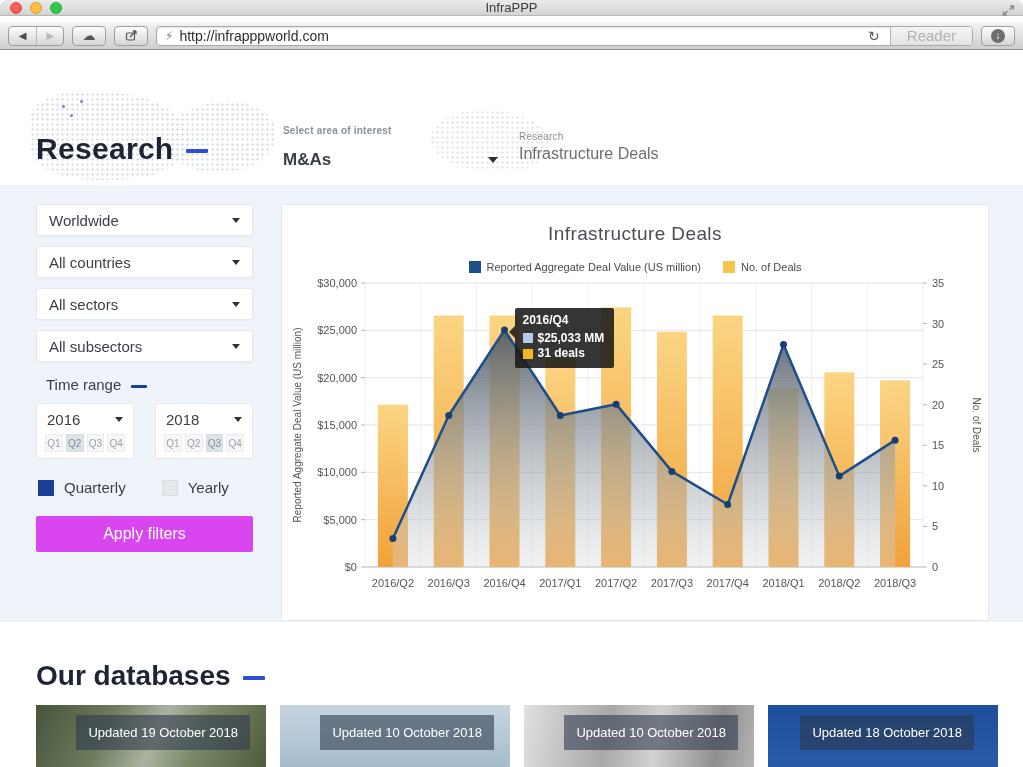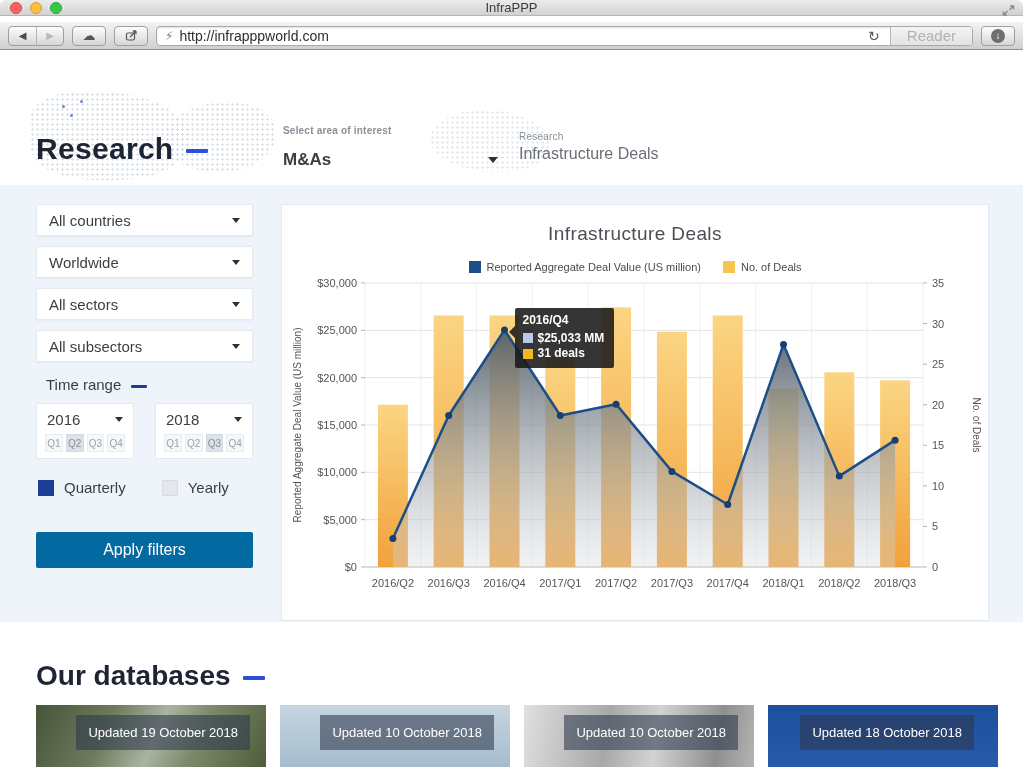--- a/index.html
+++ b/index.html
@@ -82,21 +82,21 @@
     font-size:15px; color:#3a3f45; padding:2px 2px 6px 2px; }
   .year-head .caret { border-top-width:5px; border-left-width:4px; border-right-width:4px; }
   .qrow { display:flex; gap:3px; }
   .q-cell { flex:1; height:18px; font-size:10px; color:#9aa2ab; background:#f5f7f9;
     border:1px solid #e9edf0; display:flex; align-items:center; justify-content:center; }
   .q-cell.sel { background:#dde2e7; color:#868f99; border-color:#d4dadf; }
   .check-row { display:flex; gap:36px; margin:20px 0 0 2px; }
   .check { display:flex; align-items:center; gap:10px; font-size:15px; color:#3a3f45; }
   .box { width:16px; height:16px; background:#e4e8ec; border:1px solid #d7dce1; }
   .box.checked { background:#1b3f94; border-color:#1b3f94; }
-  .apply-btn { margin-top:36px; width:217px; height:36px; background:#0369a1; color:#fff;
+  .apply-btn { margin-top:20px; width:217px; height:36px; background:#d946ef; color:#fff;
     font-size:16px; display:flex; align-items:center; justify-content:center; border-radius:2px; }
 
   
   .chart-panel { position:absolute; left:282px; top:20px; width:706px; height:415px;
     background:#fff; box-shadow:0 0 0 1px rgba(190,205,215,.25); }
   .chart-title { text-align:center; margin-top:18px; font-size:19px; color:#4a4f55;
     letter-spacing:.4px; }
   .legend { display:flex; justify-content:center; align-items:center; gap:22px; margin-top:16px; }
   .legend-item { display:flex; align-items:center; gap:6px; font-size:11px; color:#4a4a4a; }
   .swatch { width:12px; height:12px; display:inline-block; }
@@ -182,25 +182,25 @@
   <div class="breadcrumb">
     <div class="small-label">Research</div>
     <div class="val">Infrastructure Deals</div>
   </div>
 </div>
 
 <div class="band">
 
   <div class="sidebar">
     <div class="drop">
+        <span>Worldwide</span>
+        <span class="caret"></span>
+      </div>
+    <div class="drop">
         <span>All countries</span>
-        <span class="caret"></span>
-      </div>
-    <div class="drop">
-        <span>Worldwide</span>
         <span class="caret"></span>
       </div>
     <div class="drop">
         <span>All sectors</span>
         <span class="caret"></span>
       </div>
     <div class="drop">
         <span>All subsectors</span>
         <span class="caret"></span>
       </div>

